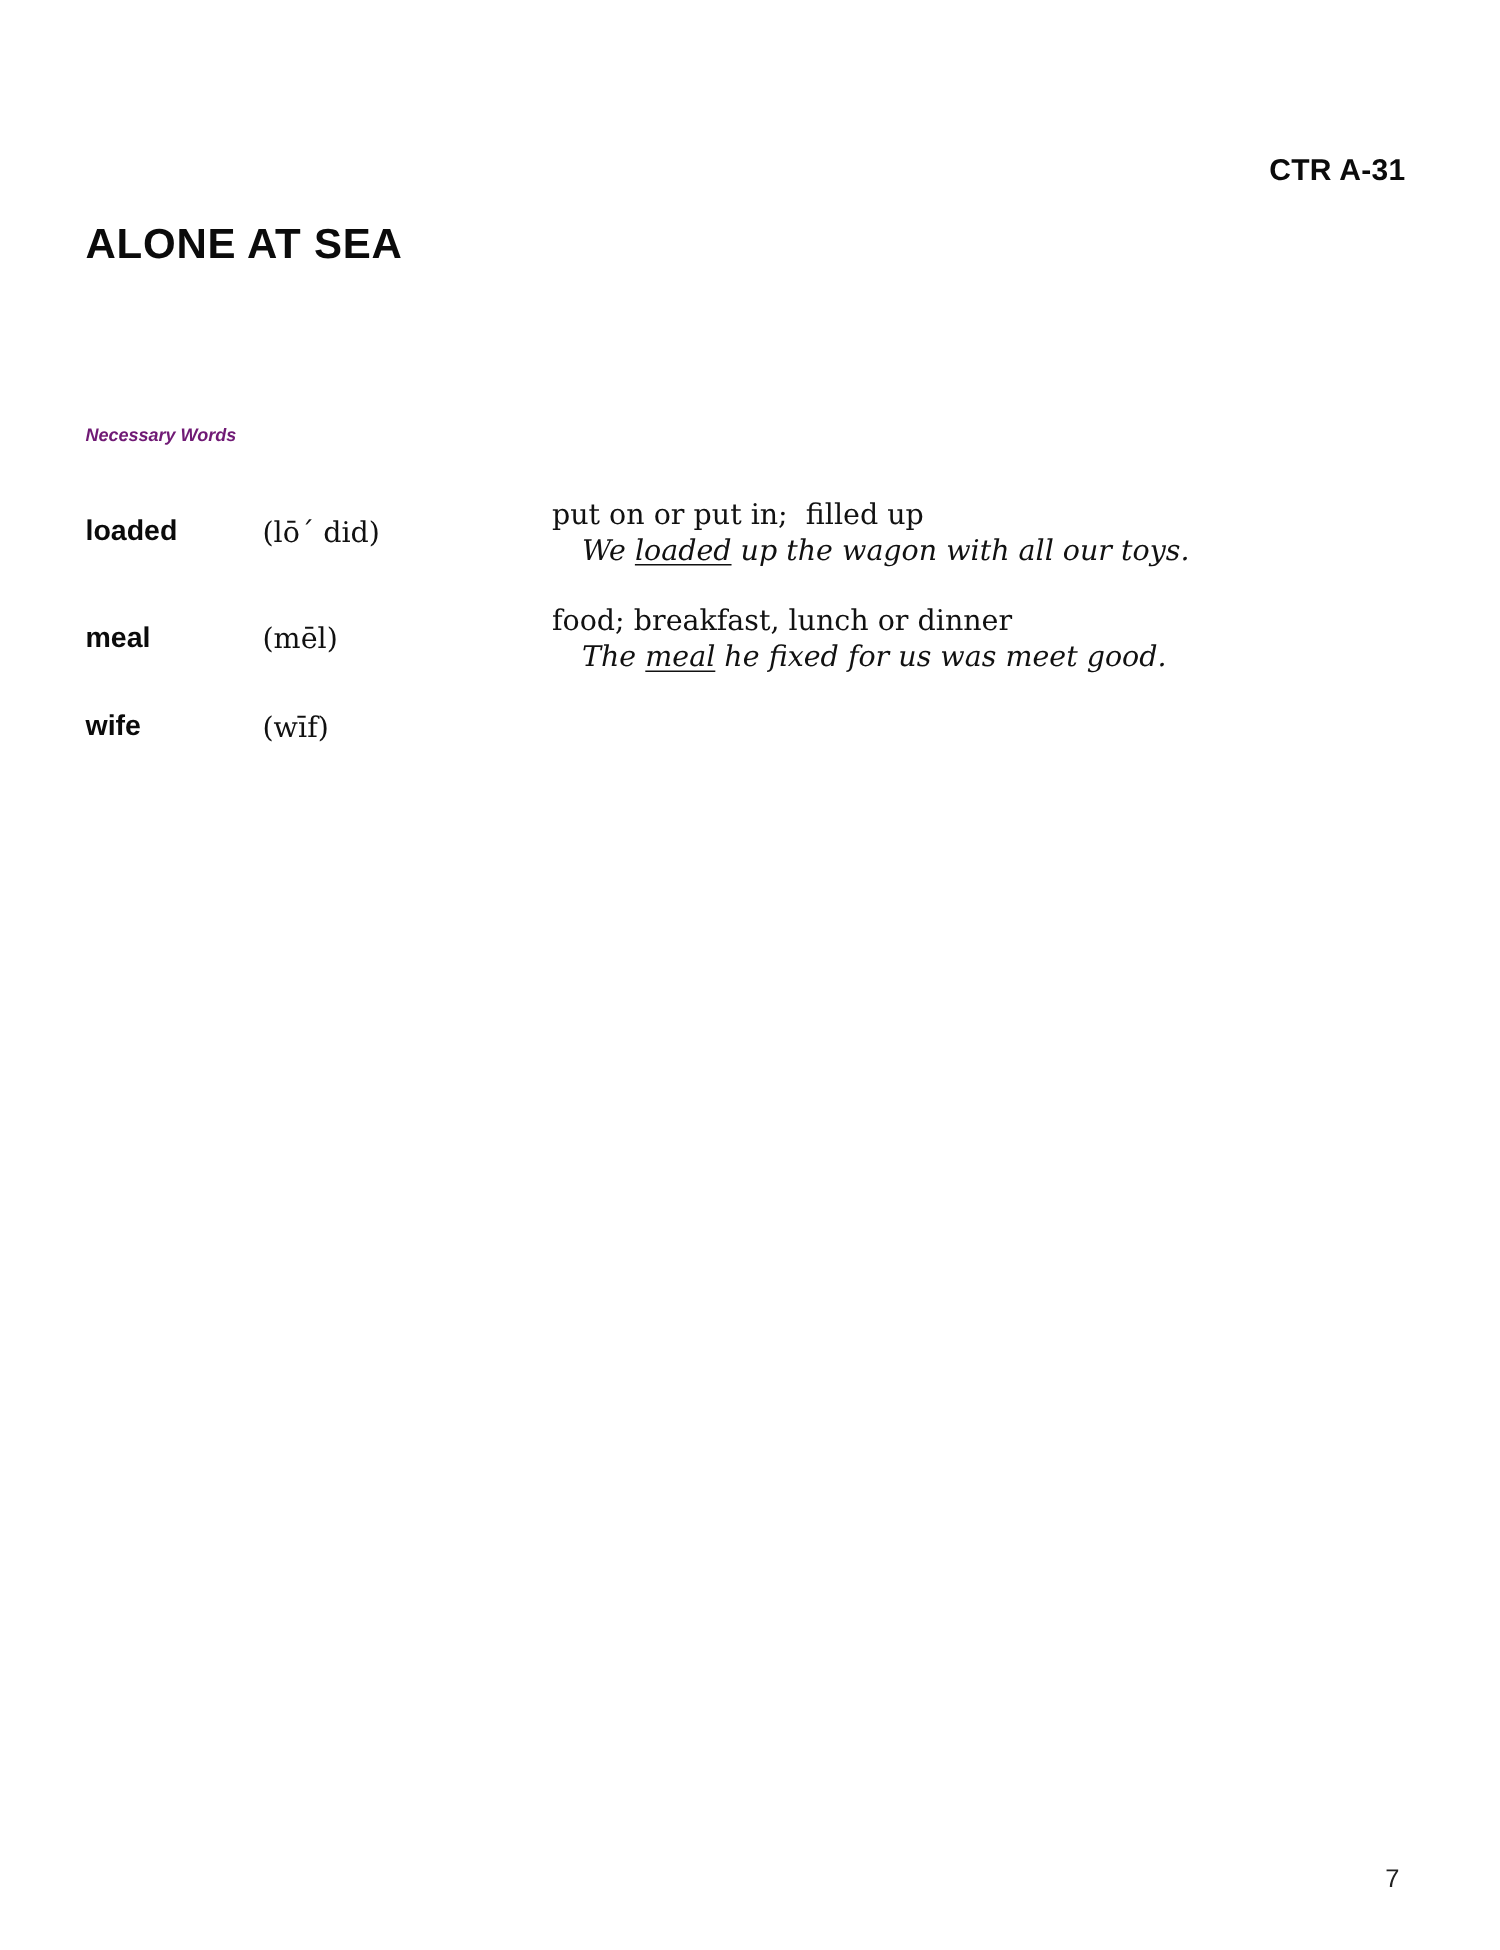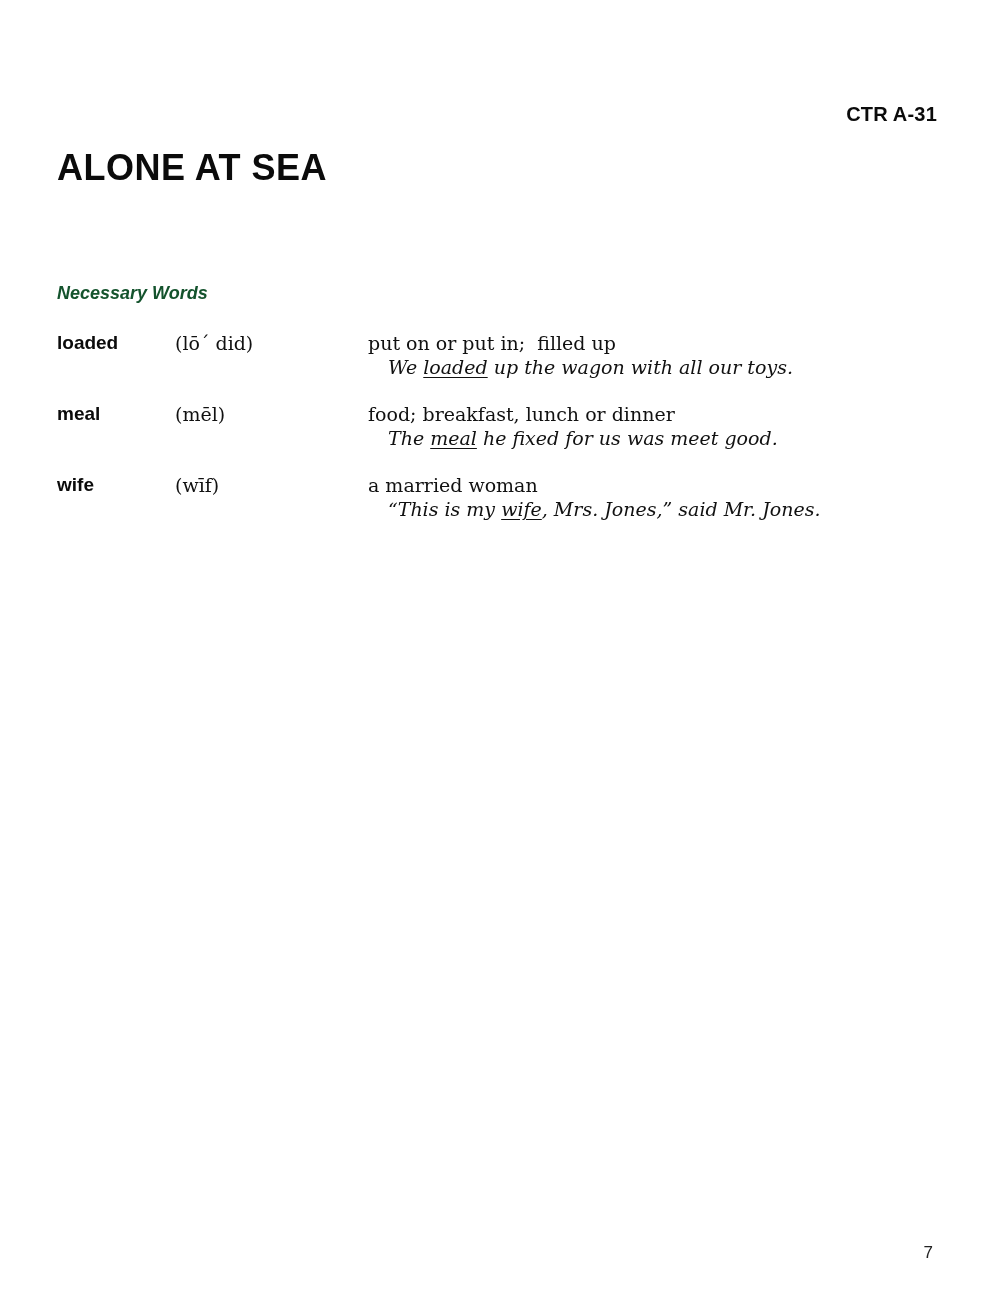--- a/index.html
+++ b/index.html
@@ -23,43 +23,43 @@
     font-size: 20px;
     letter-spacing: 0.2px;
     color: #0b0b0b;
   }
   .doc-title {
     position: absolute;
     top: 136px;
     left: 57px;
     font-family: "Liberation Sans", sans-serif;
     font-weight: bold;
-    font-size: 36px;
+    font-size: 28px;
     letter-spacing: 0.5px;
     color: #0b0b0b;
   }
   .section-heading {
     position: absolute;
     top: 272px;
     left: 57px;
     font-family: "Liberation Sans", sans-serif;
     font-weight: bold;
     font-style: italic;
-    font-size: 18px;
-    color: #14532d;
+    font-size: 12px;
+    color: #701a75;
   }
   .entries {
     position: absolute;
     top: 320px;
     left: 57px;
     width: 905px;
   }
   .entry {
     display: flex;
-    align-items: flex-start;
+    align-items: center;
     margin-bottom: 23px;
     font-size: 19px;
     line-height: 24px;
   }
   .entry-word {
     width: 118px;
     flex: 0 0 118px;
     font-family: "Liberation Sans", sans-serif;
     font-weight: bold;
     font-size: 19px;
@@ -122,24 +122,18 @@
             <div>food; breakfast, lunch or dinner</div>
           </div>
       <div class="entry-example"><span class="pre">The </span><span class="uword">meal</span><span class="post"> he fixed for us was meet good.</span></div>
     </div>
   </div>
 
 
   <div class="entry">
     <div class="entry-word">wife</div>
     <div class="entry-pron">(wīf)</div>
-    <div class="entry-body">
-      <div class="entry-def">
-            <div>a married woman</div>
-          </div>
-      <div class="entry-example"><span class="pre">“This is my </span><span class="uword">wife</span><span class="post">, Mrs. Jones,” said Mr. Jones.</span></div>
-    </div>
   </div>
 </div>
 
   <div class="page-number">7</div>
 
 </div>
 
 </body></html>

